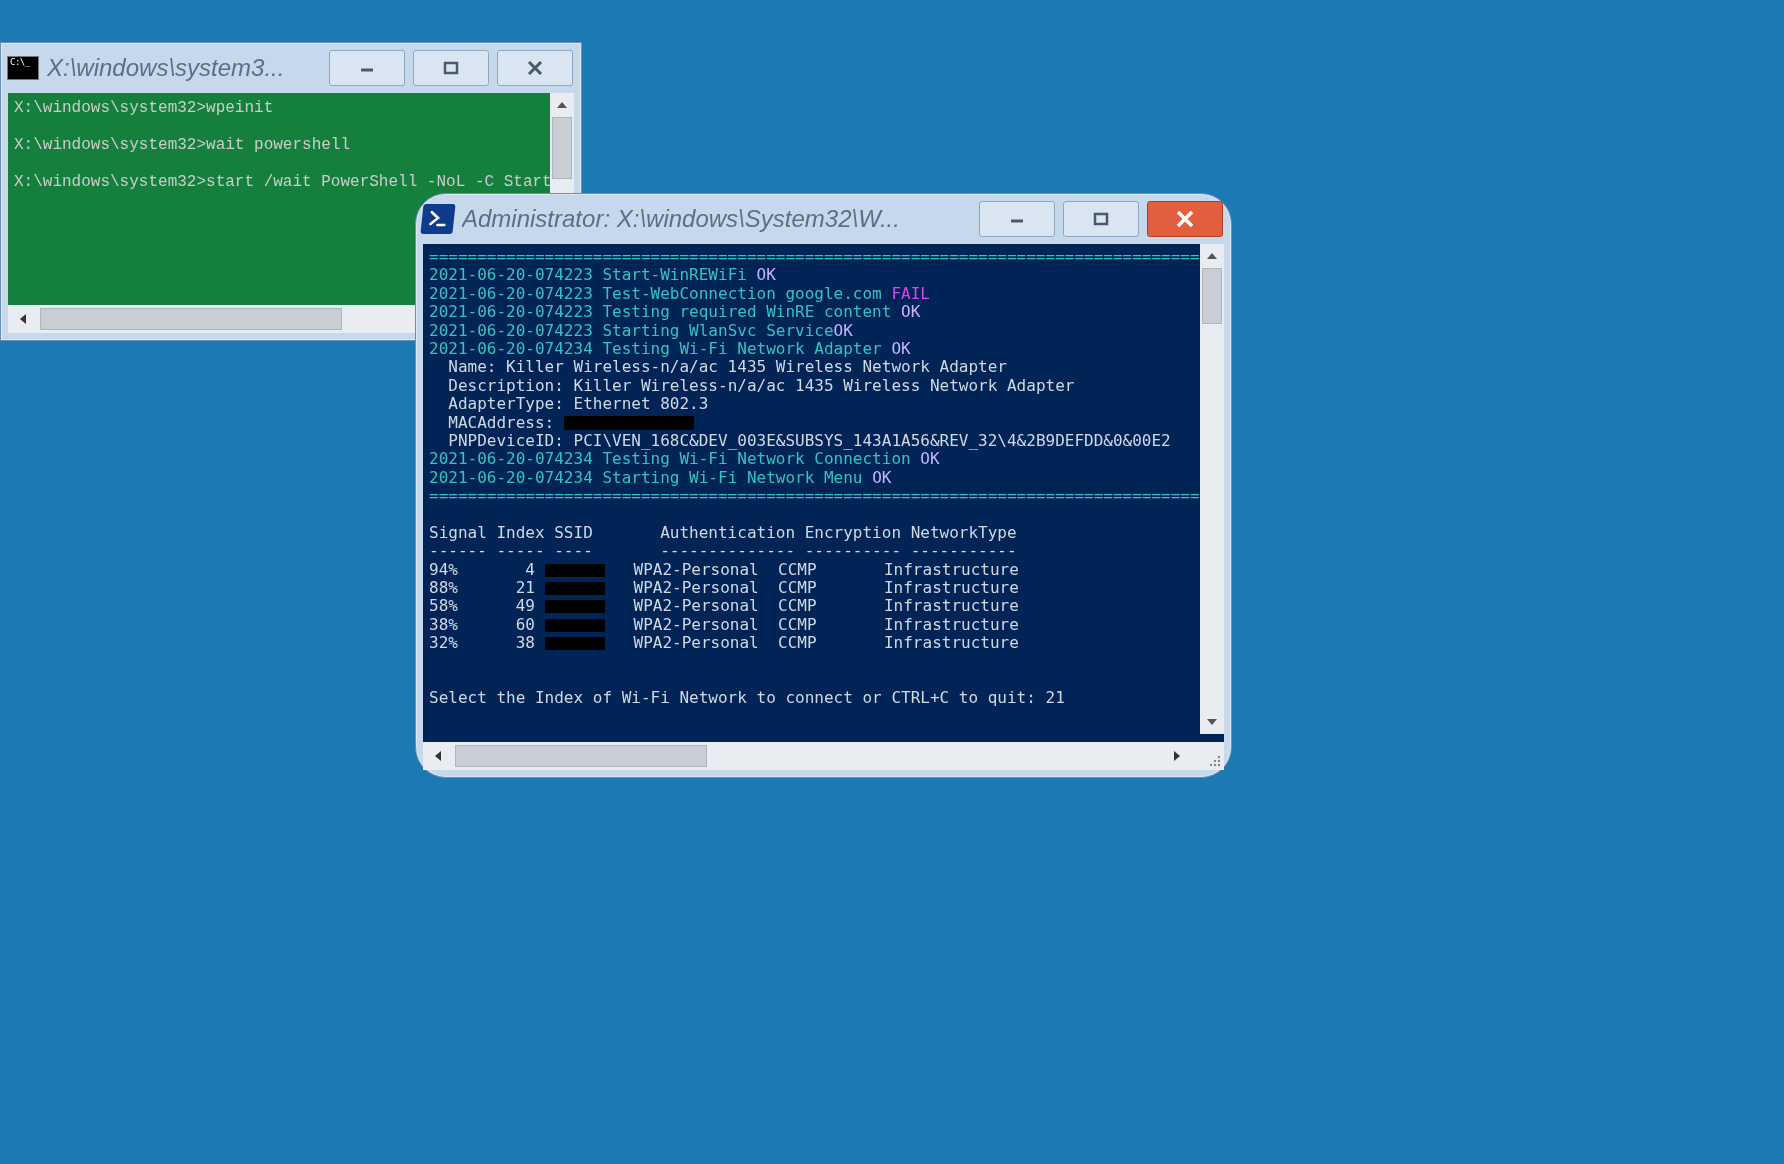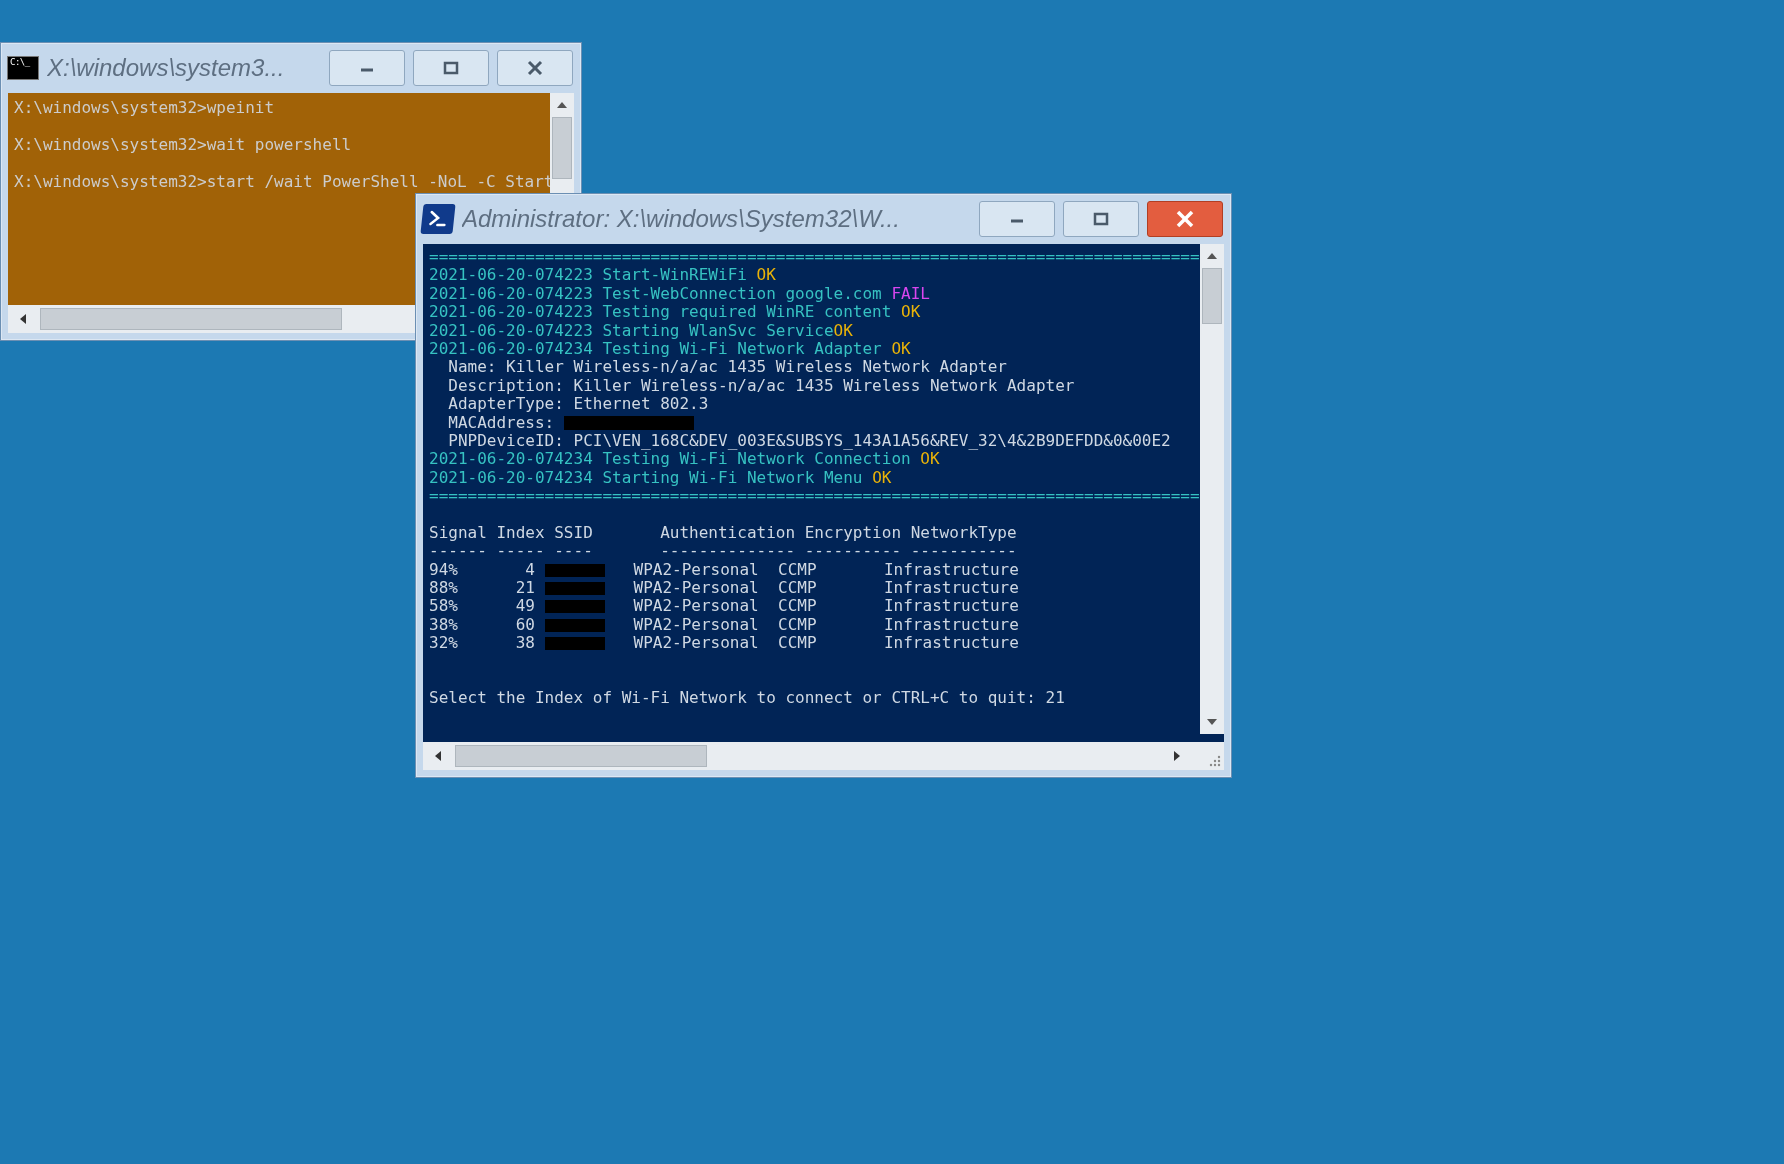--- a/index.html
+++ b/index.html
@@ -73,32 +73,33 @@
   .terminal {
     position: relative;
     margin: 0 7px 0 7px;
     font-family: Consolas, "Lucida Console", monospace;
     font-size: 16px;
     line-height: 1.15;
     white-space: pre;
     overflow: hidden;
   }
   .cmd-terminal {
-    background: #a16207;
+    background: #15803d;
     color: #ccc;
     height: 200px;
     padding: 6px 6px;
+    font-family: Liberation Mono, monospace;
   }
   .ps-terminal {
     background: #012456;
     color: #cfd8e3;
     height: 490px;
     padding: 4px 6px;
   }
-  .ok    { color: #eab308; }
+  .ok    { color: #c4b5fd; }
   .fail  { color: #d946ef; }
   .cyan  { color: #36c2c2; }
   .redacted {
     display: inline-block;
     background: #000;
     vertical-align: middle;
   }
 
   
   .vscroll {
@@ -244,21 +245,21 @@
     <div class="arrow">
       <svg width="16" height="16">
           <path d="M11 3 L5 8 L11 13 Z" fill="#333"></path>
         </svg>
     </div>
     <div class="hthumb" style="width:300px;"></div>
     <div class="spacer"></div>
   </div>
 </div>
 
-<div class="window" style="left:415px; top:193px; width:815px;">
+<div class="window" style="left:415px; top:193px; width:815px;border-radius:31px;">
   <div class="titlebar">
     <div class="icon-slot">
       <div class="ps-icon">
         <svg width="20" height="18" viewBox="0 0 20 18">
           <path d="M3 2 L10 8 L3 14" fill="none" stroke="#fff" stroke-width="2.5" stroke-linecap="round"></path>
           <line x1="10" y1="15" x2="17" y2="15" stroke="#fff" stroke-width="2.5" stroke-linecap="round"></line>
         </svg>
       </div>
     </div>
     <div class="title">Administrator: X:\windows\System32\W...</div>

